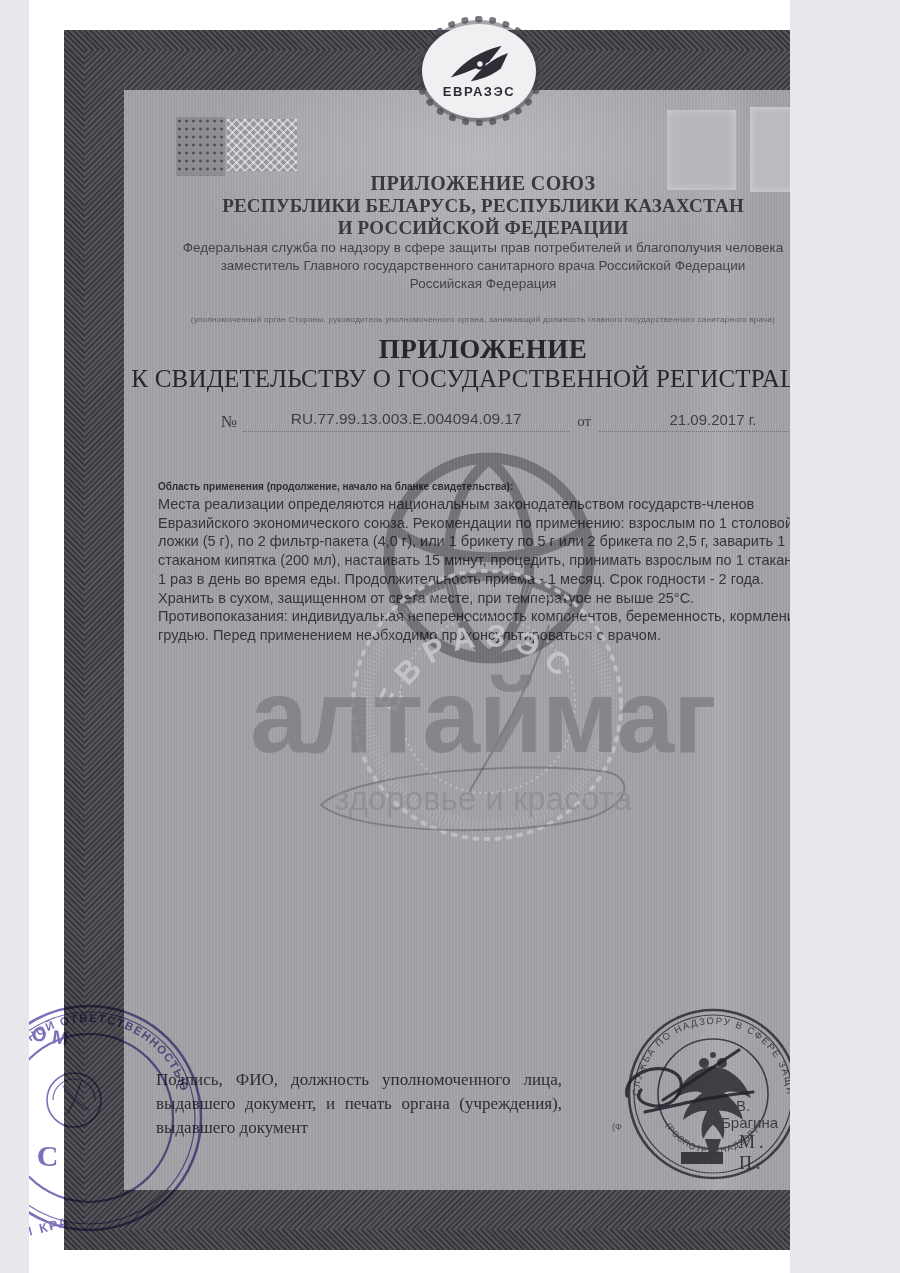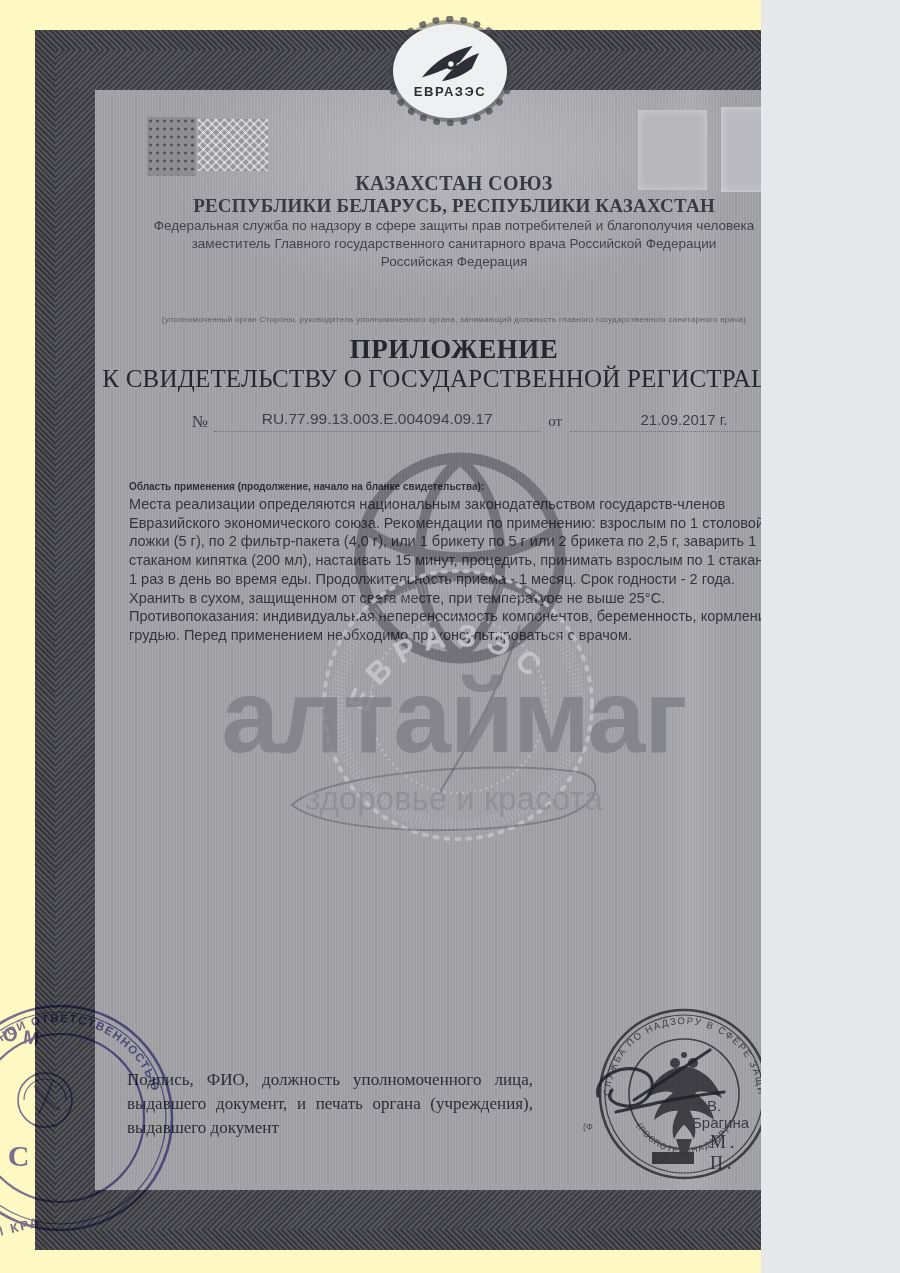--- a/index.html
+++ b/index.html
@@ -1,17 +1,17 @@
 <!DOCTYPE html>
 <html><head>
 <meta charset="utf-8">
 <style>
   html,body{margin:0;padding:0;background:#e7e8ec;}
-  .scan{position:relative;width:761px;height:1273px;background:#fef9c3;overflow:hidden;
-        font-family:"Liberation Sans",sans-serif;}
+  .scan{position:relative;width:761px;height:1273px;background:#ffffff;overflow:hidden;
+        font-family:"Liberation Sans",sans-serif;margin-left:29px;}
   
   .page{position:absolute;left:35px;top:30px;width:833px;height:1220px;
         background:
           repeating-linear-gradient(45deg,rgba(0,0,0,.28) 0 2px,rgba(255,255,255,.05) 2px 4px),
           #4a4a51;
         filter:blur(.35px);}
   .band-mid{position:absolute;left:25px;top:25px;right:25px;bottom:25px;
         background:
           repeating-linear-gradient(45deg,rgba(255,255,255,.30) 0 2px,transparent 2px 5px),
           repeating-linear-gradient(-45deg,rgba(255,255,255,.22) 0 2px,transparent 2px 5px),
@@ -108,22 +108,23 @@
       </svg>
       <div class="logo-text" data-interactable="false">ЕВРАЗЭС</div>
     </div>
 
     <div class="abs patA" data-interactable="false"></div>
     <div class="abs patB" data-interactable="false"></div>
     <div class="abs sqA" data-interactable="false"></div>
     <div class="abs sqB" data-interactable="false"></div>
 
     <div class="abs ctr hdr" data-interactable="false">
-      <div class="serif h-org1" data-interactable="false">КАЗАХСТАН СОЮЗ</div>
+      <div class="serif h-org1" data-interactable="false">ПРИЛОЖЕНИЕ СОЮЗ</div>
       <div class="serif h-org2" data-interactable="false">РЕСПУБЛИКИ БЕЛАРУСЬ, РЕСПУБЛИКИ КАЗАХСТАН</div>
+      <div class="serif h-org3" data-interactable="false">И РОССИЙСКОЙ ФЕДЕРАЦИИ</div>
       <div class="h-sub" data-interactable="false">Федеральная служба по надзору в сфере защиты прав потребителей и благополучия человека</div>
       <div class="h-sub" data-interactable="false">заместитель Главного государственного санитарного врача Российской Федерации</div>
       <div class="h-sub" data-interactable="false">Российская Федерация</div>
     </div>
 
     <div class="abs ctr cap" style="top:315px" data-interactable="false">(уполномоченный орган Стороны, руководитель уполномоченного органа, занимающий должность главного государственного санитарного врача)</div>
 
     <div class="abs ctr serif title1" data-interactable="false">ПРИЛОЖЕНИЕ</div>
     <div class="abs ctr serif title2" data-interactable="false">К СВИДЕТЕЛЬСТВУ О ГОСУДАРСТВЕННОЙ РЕГИСТРАЦИИ</div>
 

